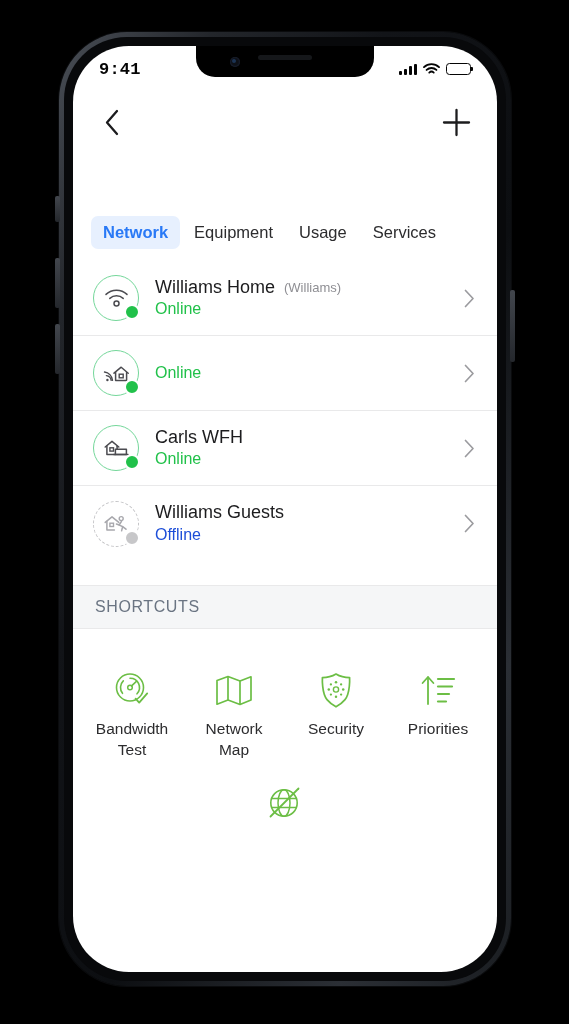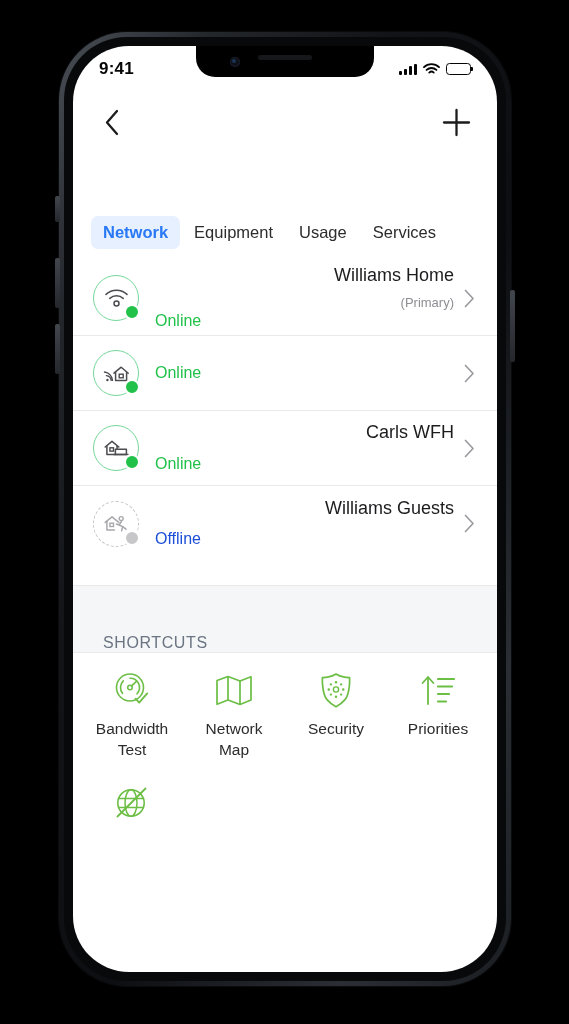--- a/index.html
+++ b/index.html
@@ -120,20 +120,21 @@
     padding: 0 26px;
     box-sizing: border-box;
     z-index: 15;
   }
   .status-time {
     font-size: 17px;
     font-weight: bold;
     color: #050505;
     letter-spacing: 0.2px;
     margin-top: 2px;
+    font-family: Liberation Mono, monospace;
   }
   .status-icons {
     display: flex;
     align-items: center;
     gap: 6px;
     margin-top: 2px;
   }
   .sig-bars { display: flex; align-items: flex-end; gap: 2px; height: 11px; }
   .sig-bars i { display: block; width: 3px; background: #050505; border-radius: 1px; }
   .sig-bars i:nth-child(1) { height: 4px; }
@@ -301,23 +302,22 @@
     border-radius: 50%;
     background: #21c14a;
     border: 2px solid #ffffff;
     box-sizing: content-box;
   }
   .status-dot.offline { background: #c7c7c9; }
 
   .net-text { flex: 1 1 auto; min-width: 0; }
   .net-name-line {
     display: flex;
-    align-items: flex-end;
+    align-items: center;
     gap: 9px;
-    flex-direction: column;
   }
   .net-name {
     font-size: 18px;
     color: #1c1c1e;
     line-height: 1.25;
   }
   .net-badge {
     font-size: 13px;
     color: #8e8e93;
   }
@@ -330,44 +330,45 @@
   .net-status.offline { color: #1d4ed8; }
 
   .chevron { flex: 0 0 auto; margin-left: 10px; }
 
   
   .shortcuts-header {
     position: absolute;
     top: 539px;
     left: 0;
     right: 0;
-    height: 68px;
+    height: 44px;
     background: #f5f6f7;
     border-top: 1px solid #e9e9ea;
     border-bottom: 1px solid #e9e9ea;
     display: flex;
-    align-items: flex-end;
-    padding-left: 30px;
+    align-items: center;
+    padding-left: 22px;
     box-sizing: border-box;
   }
   .shortcuts-title {
     font-size: 16px;
     color: #6a7482;
     letter-spacing: 0.6px;
   }
 
   .shortcut-grid {
     position: absolute;
     top: 597px;
     left: 0;
     right: 0;
     display: flex;
     flex-wrap: wrap;
     padding: 18px 8px 0 8px;
     box-sizing: border-box;
+    justify-content: center;
   }
   .shortcut {
     width: 25%;
     display: flex;
     flex-direction: column;
     align-items: center;
     padding: 8px 2px 14px 2px;
     box-sizing: border-box;
     cursor: pointer;
   }
@@ -457,21 +458,21 @@
               <path d="M2 5.4 A15.5 15.5 0 0 1 23 5.4" fill="none" stroke="#4b4b50" stroke-width="1.5" stroke-linecap="round"></path>
               <path d="M5.8 9.4 A10 10 0 0 1 19.2 9.4" fill="none" stroke="#4b4b50" stroke-width="1.5" stroke-linecap="round"></path>
               <circle cx="12.5" cy="14.6" r="2.5" fill="none" stroke="#4b4b50" stroke-width="1.5"></circle>
             </svg>
           </div>
           <div class="status-dot"></div>
         </div>
         <div class="net-text">
           <div class="net-name-line">
             <span class="net-name">Williams Home</span>
-            <span class="net-badge">(Primary)</span>
+            <span class="net-badge">(Williams)</span>
           </div>
           <div class="net-status">Online</div>
         </div>
         <svg class="chevron" width="11" height="19" viewBox="0 0 11 19">
           <path d="M1.5 1.5 L9 9.5 L1.5 17.5" fill="none" stroke="#9b9b9f" stroke-width="1.7" stroke-linecap="round" stroke-linejoin="round"></path>
         </svg>
       </div>
 
       <div class="net-row">
         <div class="net-icon-wrap">

